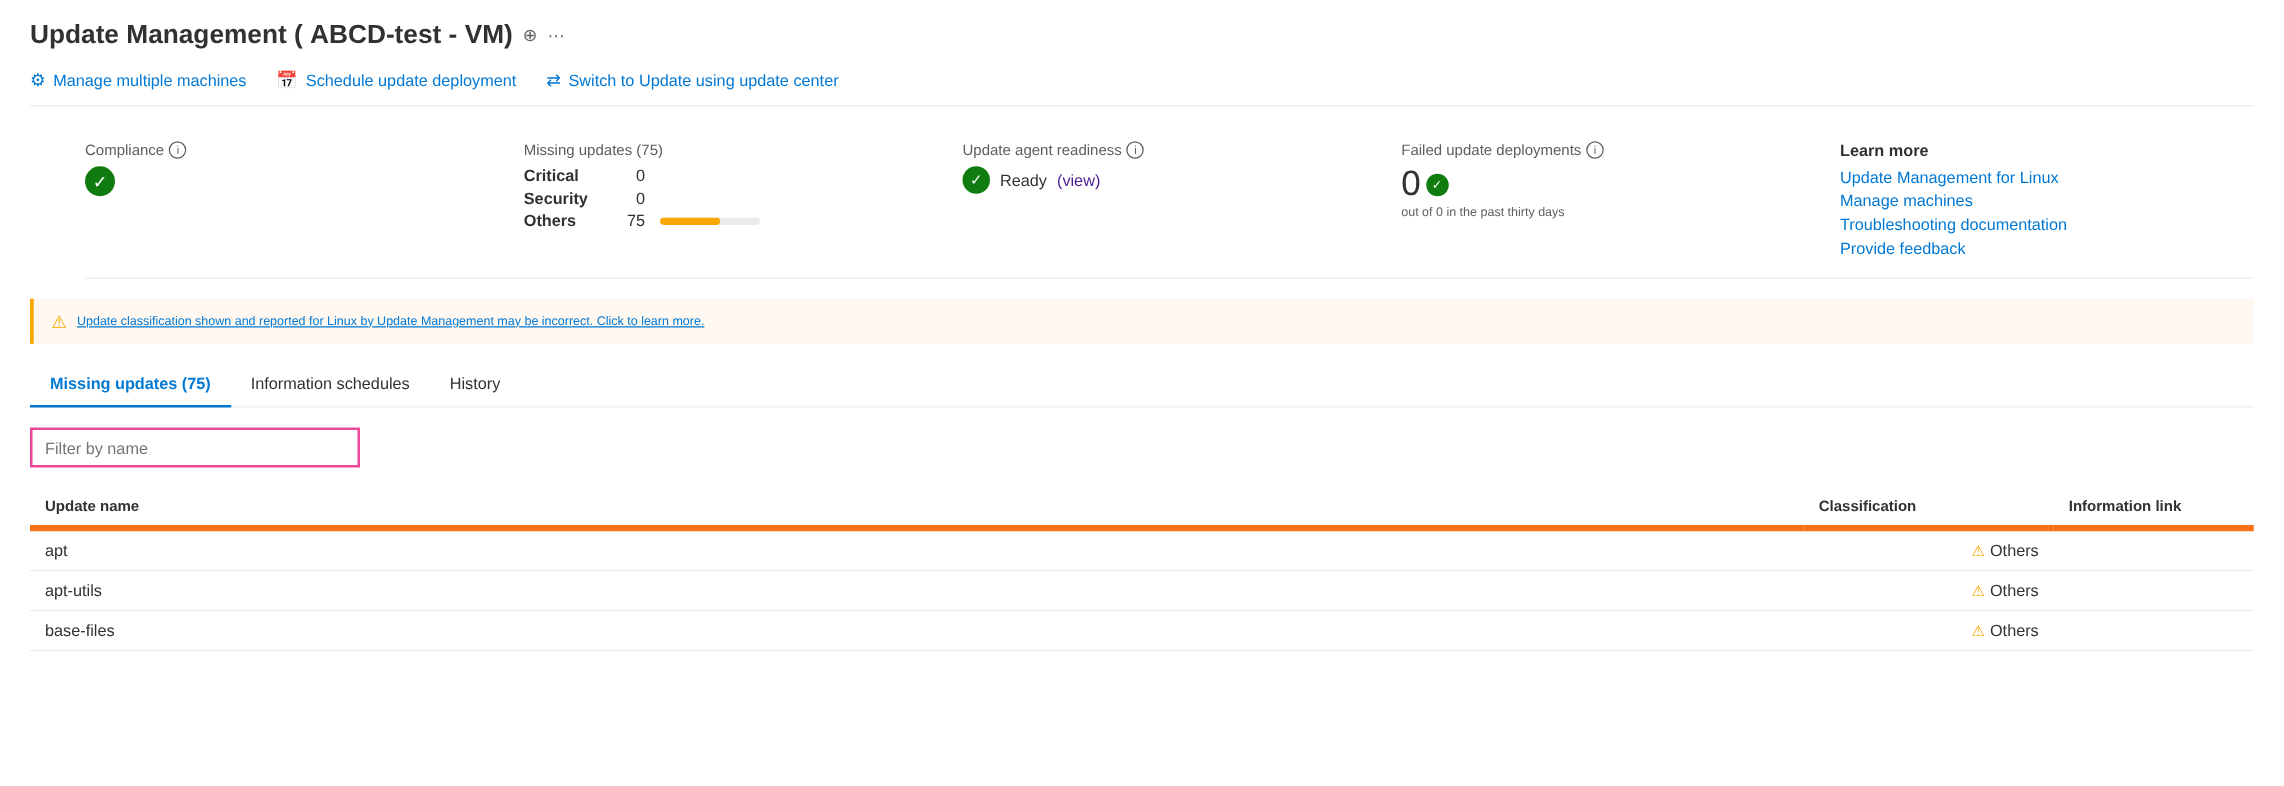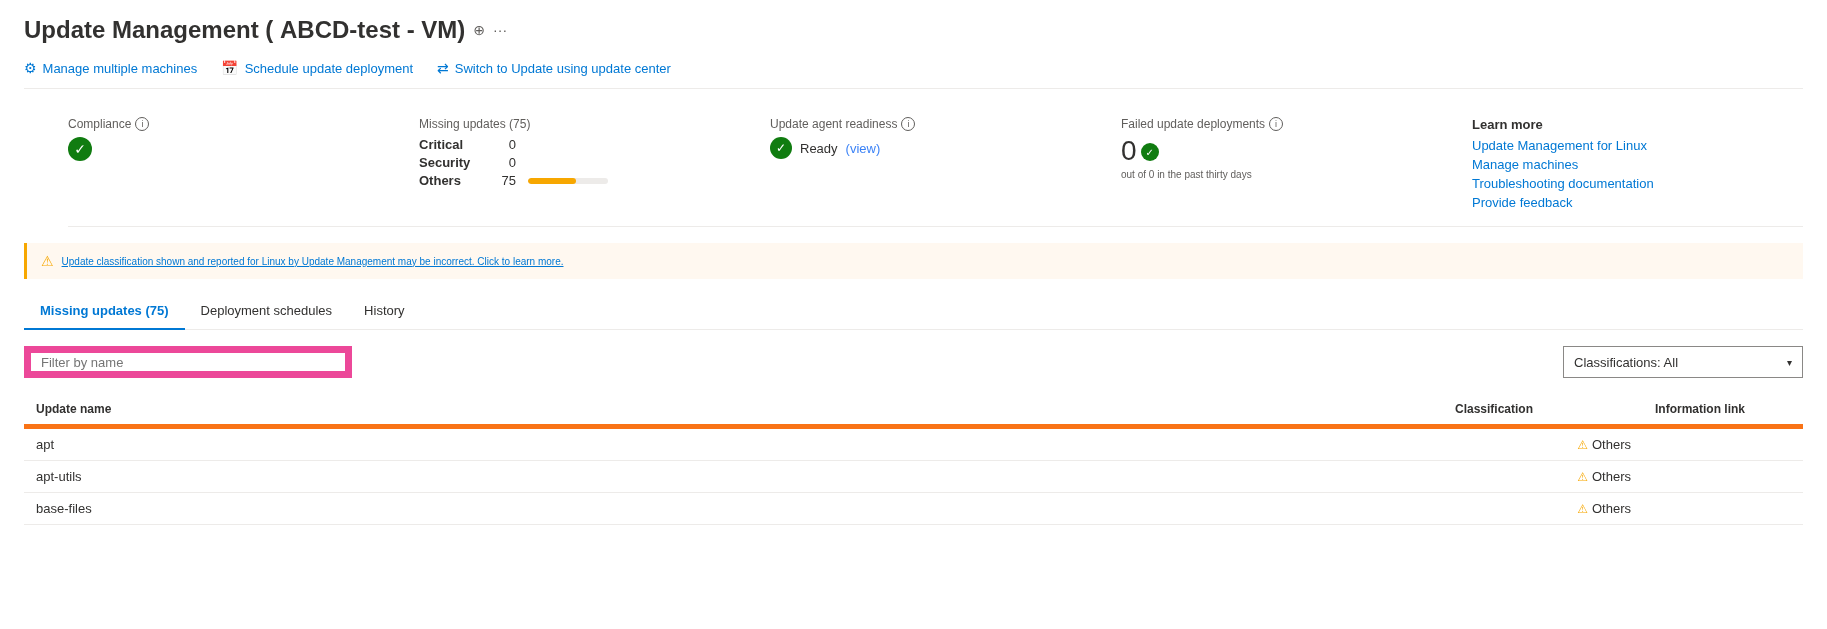--- a/index.html
+++ b/index.html
@@ -2,21 +2,21 @@
 <html><head>
   <meta charset="utf-8">
   <style>
     * { box-sizing: border-box; margin: 0; padding: 0; }
     body { font-family: 'Segoe UI', Arial, sans-serif; font-size: 13px; color: #323130; background: #fff; }
     
     .page-container { padding: 16px 24px; max-width: 1827px; }
     
     
     .page-title-row { display: flex; align-items: center; gap: 8px; margin-bottom: 16px; }
-    .page-title { font-size: 24px; font-weight: 600; color: #323130; }
+    .page-title { font-size: 21px; font-weight: 600; color: #323130; }
     .page-title-bold { font-weight: 700; text-transform: uppercase; }
     .title-icon { color: #605e5c; cursor: pointer; font-size: 14px; }
     .title-ellipsis { color: #605e5c; cursor: pointer; font-size: 14px; }
     
     
     .toolbar { display: flex; align-items: center; gap: 24px; margin-bottom: 16px; padding-bottom: 12px; border-bottom: 1px solid #edebe9; }
     .toolbar-btn { display: flex; align-items: center; gap: 6px; color: #0078d4; cursor: pointer; font-size: 13px; text-decoration: none; background: none; border: none; }
     .toolbar-icon { font-size: 14px; }
     
     
@@ -34,21 +34,21 @@
     .missing-row { display: flex; align-items: center; gap: 12px; margin-bottom: 3px; font-size: 13px; }
     .missing-row-label { width: 65px; color: #323130; font-weight: 600; }
     .missing-row-value { width: 20px; text-align: right; }
     .progress-bar-container { width: 80px; height: 6px; background: #edebe9; border-radius: 3px; overflow: hidden; }
     .progress-bar-fill { height: 100%; background: #f7a700; border-radius: 3px; }
     
     
     .readiness-content { display: flex; align-items: center; gap: 8px; margin-top: 4px; }
     .readiness-check { width: 22px; height: 22px; background: #107c10; border-radius: 50%; display: flex; align-items: center; justify-content: center; color: white; font-size: 12px; }
     .readiness-text { font-size: 13px; color: #323130; }
-    .readiness-link { color: #3b82f6; text-decoration: none; cursor: pointer; }
+    .readiness-link { color: #4c1d95; text-decoration: none; cursor: pointer; }
     
     
     .failed-content { display: flex; align-items: flex-start; gap: 4px; margin-top: 4px; }
     .failed-number { font-size: 28px; font-weight: 300; line-height: 1; }
     .failed-check { width: 18px; height: 18px; background: #107c10; border-radius: 50%; display: flex; align-items: center; justify-content: center; color: white; font-size: 10px; margin-top: 6px; }
     .failed-subtext { font-size: 10px; color: #605e5c; margin-top: 4px; }
     
     
     .learn-more-section { min-width: 220px; }
     .learn-more-title { font-size: 13px; font-weight: 600; color: #323130; margin-bottom: 6px; }
@@ -59,21 +59,21 @@
     .warning-icon { color: #f7a700; font-size: 14px; flex-shrink: 0; }
     .warning-link { color: #0078d4; text-decoration: underline; cursor: pointer; font-size: 10px; }
     
     
     .tabs-row { display: flex; gap: 0; margin-bottom: 16px; border-bottom: 1px solid #edebe9; }
     .tab { padding: 8px 16px 10px; font-size: 13px; cursor: pointer; color: #323130; border-bottom: 2px solid transparent; margin-bottom: -1px; }
     .tab.active { color: #0078d4; border-bottom-color: #0078d4; font-weight: 600; }
     
     
     .filter-row { display: flex; align-items: center; gap: 16px; margin-bottom: 16px; }
-    .filter-input { width: 328px; height: 32px; border: 7px solid #ec4899; padding: 0 10px; font-size: 13px; color: #323130; outline: none; }
+    .filter-input { width: 264px; height: 32px; border: 2px solid #ec4899; padding: 0 10px; font-size: 13px; color: #323130; outline: none; }
     .filter-spacer { flex: 1; }
     .classifications-dropdown { width: 240px; height: 32px; border: 1px solid #8a8886; padding: 0 10px; font-size: 13px; color: #323130; display: flex; align-items: center; justify-content: space-between; cursor: pointer; }
     .dropdown-chevron { font-size: 10px; color: #323130; }
     
     
     .data-table { width: 100%; border-collapse: collapse; }
     .data-table th { text-align: left; font-size: 12px; font-weight: 600; color: #323130; padding: 8px 12px; border-bottom: 5px solid #f97316; }
     .data-table td { padding: 8px 12px; border-bottom: 1px solid #edebe9; font-size: 13px; color: #323130; vertical-align: middle; }
     .col-name { width: auto; }
     .col-classification { width: 200px; text-align: right; }
@@ -177,31 +177,27 @@
 
   </div>
 
   <div class="warning-banner">
     <span class="warning-icon">⚠</span>
     <a class="warning-link">Update classification shown and reported for Linux by Update Management may be incorrect. Click to learn more.</a>
   </div>
 
   <div class="tabs-row">
     <div class="tab active">Missing updates (75)</div>
-    <div class="tab">Deployment schedules</div>
+    <div class="tab">Information schedules</div>
     <div class="tab">History</div>
   </div>
 
   <div class="filter-row">
     <input class="filter-input" type="text" placeholder="Filter by name" style="">
     <div class="filter-spacer"></div>
-    <div class="classifications-dropdown">
-      <span>Classifications: All</span>
-      <span class="dropdown-chevron">▾</span>
-    </div>
   </div>
 
   <table class="data-table">
     <thead>
       <tr>
         <th class="col-name">
           <span>Update name</span>
         </th>
         <th class="col-classification">
           <span>Classification</span>

